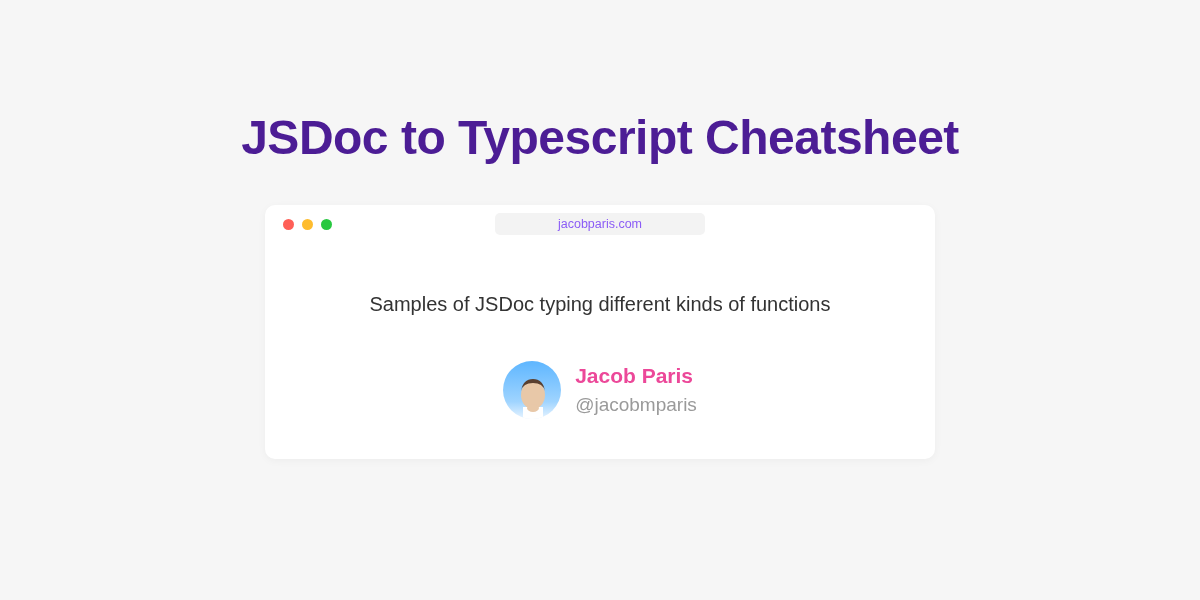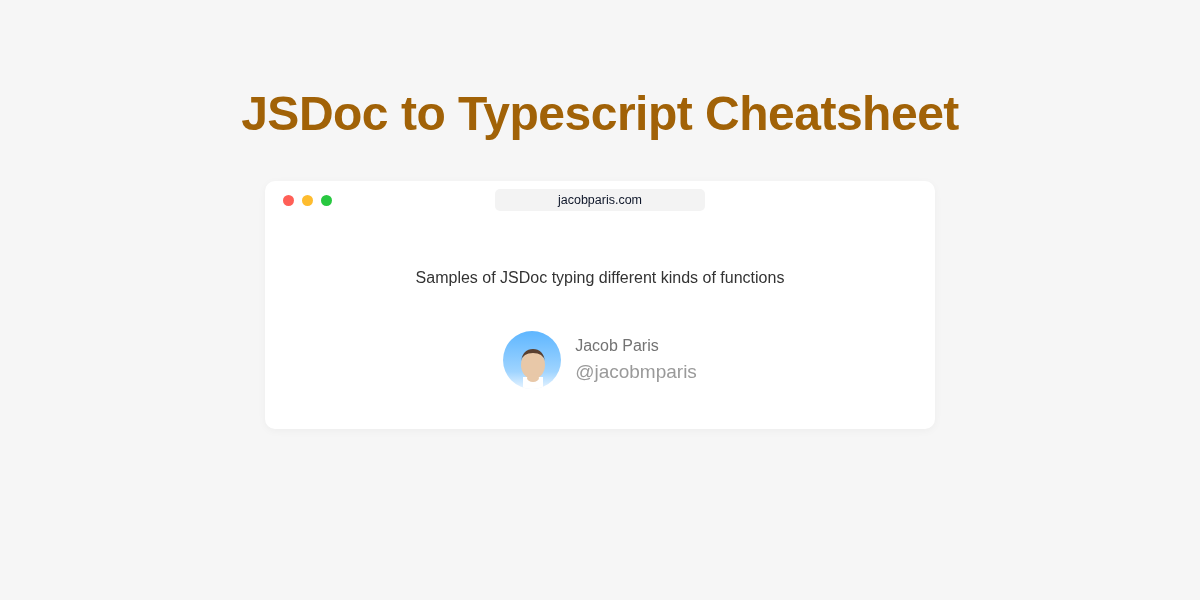--- a/index.html
+++ b/index.html
@@ -7,24 +7,24 @@
     width: 1200px;
     height: 600px;
     background: #f6f6f6;
     font-family: -apple-system, BlinkMacSystemFont, "Segoe UI", Helvetica, Arial, sans-serif;
     overflow: hidden;
     display: flex;
     flex-direction: column;
     align-items: center;
   }
   .page-title {
-    margin-top: 85px;
+    margin-top: 109px;
     font-size: 48px;
     font-weight: 800;
-    color: #a16207;
+    color: #4c1d95;
     text-align: left;
     line-height: 1.2;
     letter-spacing: -0.5px;
   }
   .browser-window {
     margin-top: 38px;
     width: 670px;
     background: #ffffff;
     border-radius: 10px;
     box-shadow: 0 2px 8px rgba(0,0,0,0.04);
@@ -49,30 +49,30 @@
   .dot-yellow { background: #febc2e; }
   .dot-green { background: #28c840; }
   .url-bar {
     position: absolute;
     left: 50%;
     transform: translateX(-50%);
     background: #f3f3f3;
     border-radius: 5px;
     padding: 4px 50px;
     font-size: 12.5px;
-    color: #0f172a;
+    color: #8b5cf6;
     text-align: center;
     min-width: 210px;
   }
   .card-body {
     padding: 50px 60px 0 60px;
     text-align: center;
   }
   .subtitle {
-    font-size: 16px;
+    font-size: 20px;
     color: #333333;
     font-weight: 400;
     line-height: 1.45;
   }
   .author-block {
     margin-top: 42px;
     display: flex;
     align-items: center;
     justify-content: center;
     gap: 14px;
@@ -83,23 +83,23 @@
     border-radius: 50%;
     overflow: hidden;
     flex-shrink: 0;
   }
   .avatar svg { width: 100%; height: 100%; display: block; }
   .author-text {
     text-align: left;
     line-height: 1.35;
   }
   .author-name {
-    font-size: 16px;
-    font-weight: 400;
-    color: #737373;
+    font-size: 21px;
+    font-weight: 700;
+    color: #ec4899;
   }
   .author-handle {
     font-size: 19px;
     color: #9a9a9a;
     margin-top: 2px;
   }
 </style>
 </head>
 <body>
 

